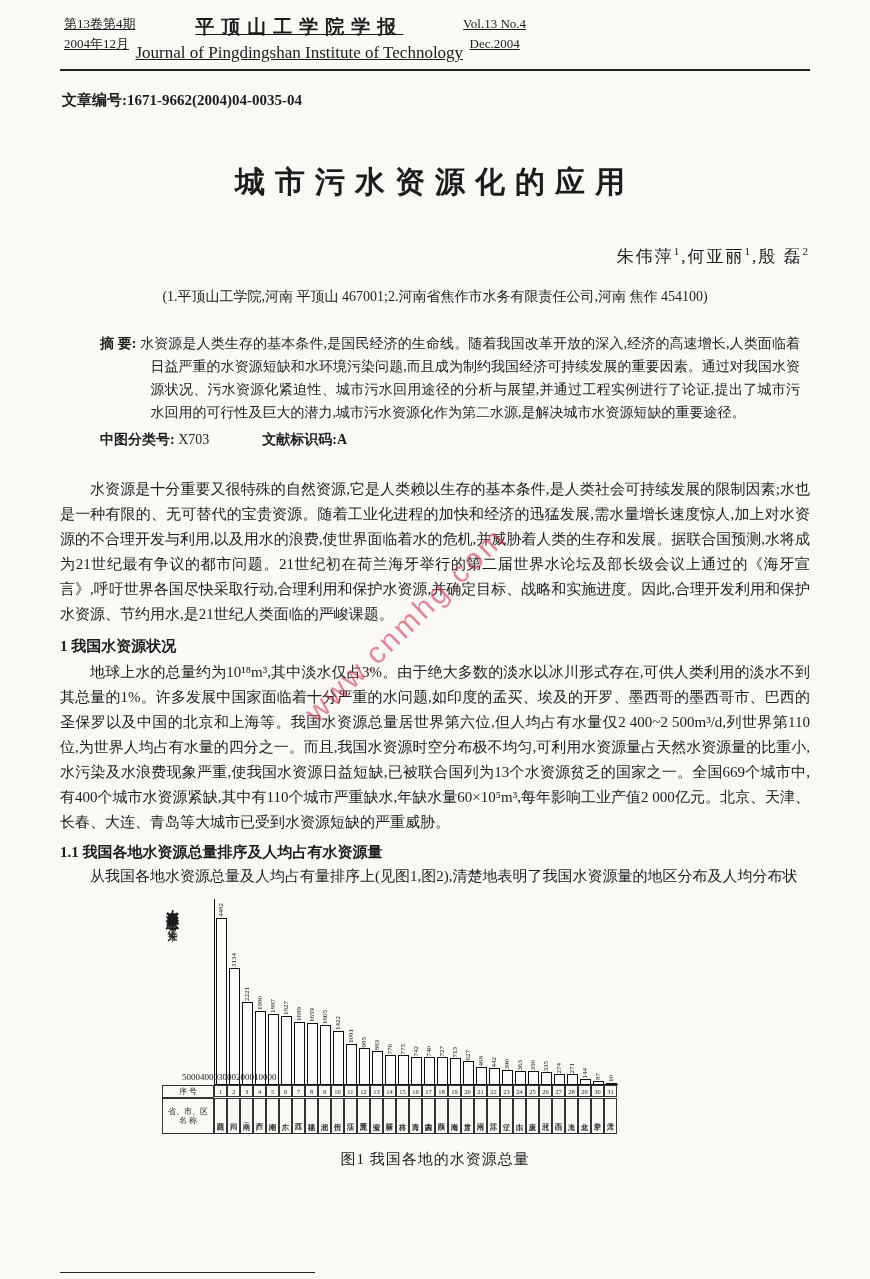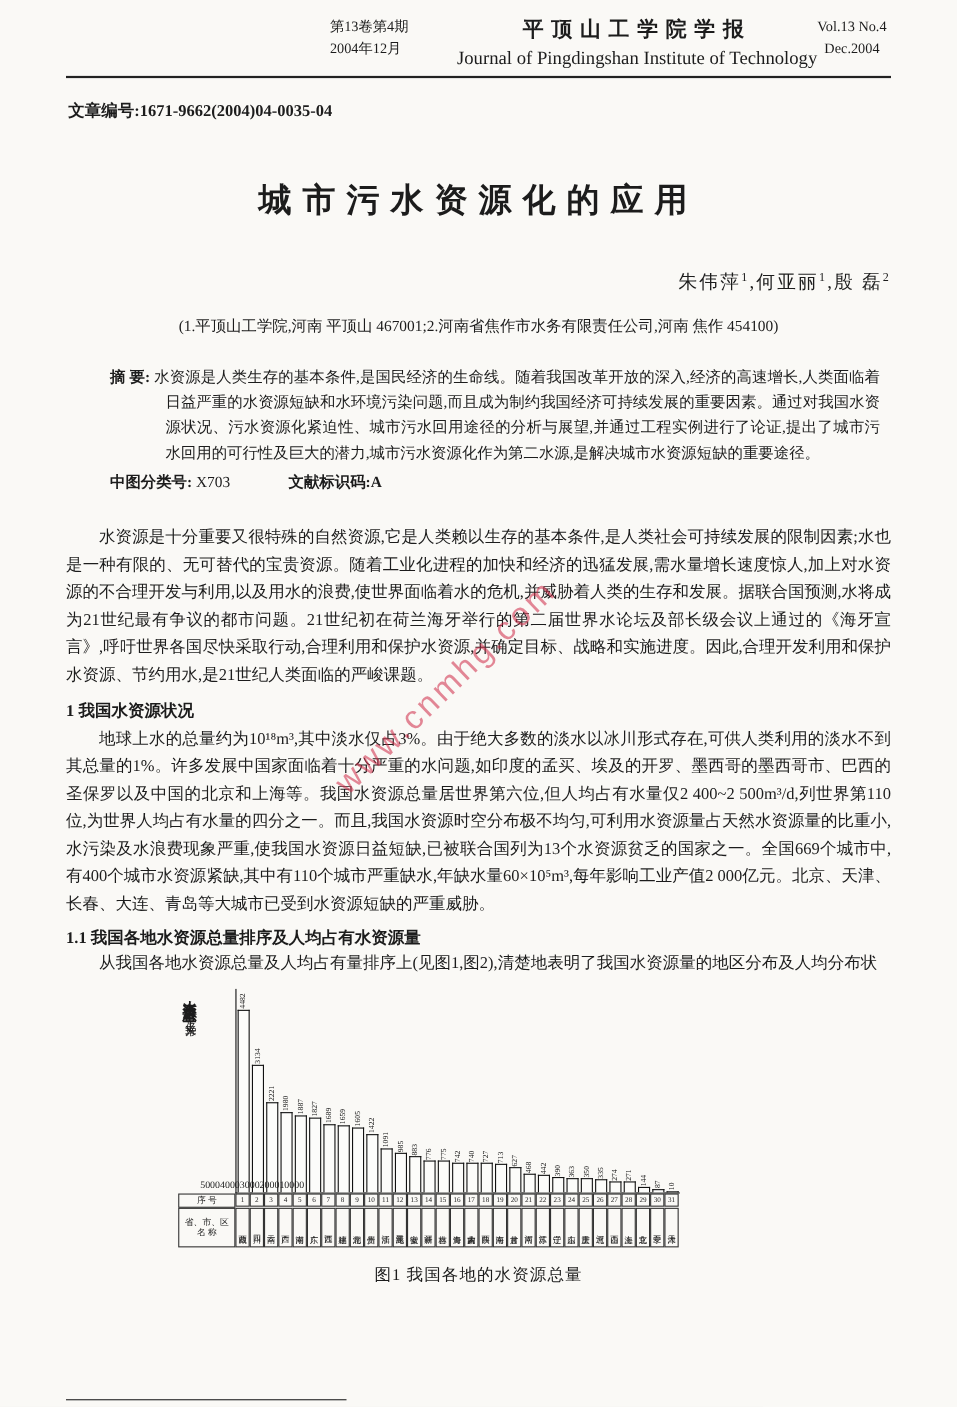--- a/index.html
+++ b/index.html
@@ -8,24 +8,24 @@
     width:870px;height:1279px;
     margin:0 auto;
     background:#faf9f6;
     color:#1c1c1c;
     font-family:"Liberation Serif","DejaVu Serif",serif;
     overflow:hidden;
     box-sizing:border-box;
     padding:12px 60px 0 60px;
   }
   
-  .jheader{display:flex;justify-content:flex-end;align-items:flex-start;padding:2px 4px 6px 4px;border-bottom:2px solid #222;}
+  .jheader{display:flex;justify-content:flex-start;align-items:flex-start;padding:2px 4px 6px 4px;border-bottom:2px solid #222;text-decoration:underline;}
   .jh-left,.jh-right{font-size:13px;line-height:20px;}
   .jh-right{text-align:center;}
-  .jh-center{text-align:center;margin-left:44px;}
+  .jh-center{text-align:center;}
   .jh-cn{font-size:19px;font-weight:bold;letter-spacing:7px;}
   .jh-en{font-size:17px;margin-top:3px;}
   
   .artnum{font-size:15px;margin:20px 0 0 2px;font-weight:600;}
   .title{font-size:30px;font-weight:600;text-align:center;letter-spacing:10px;margin-top:52px;}
   .authors{font-size:17px;text-align:right;margin-top:42px;letter-spacing:2px;}
   .authors sup{font-size:11px;}
   .affil{font-size:14px;text-align:center;margin-top:20px;}
   
   .absblock{margin:26px 10px 0 40px;font-size:14px;line-height:23px;text-align:justify;}

